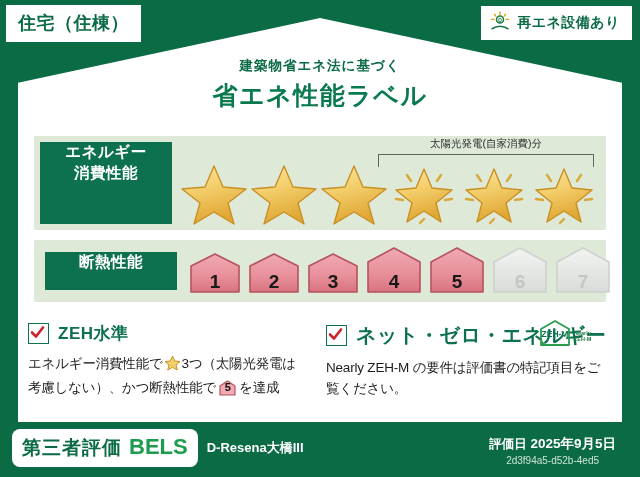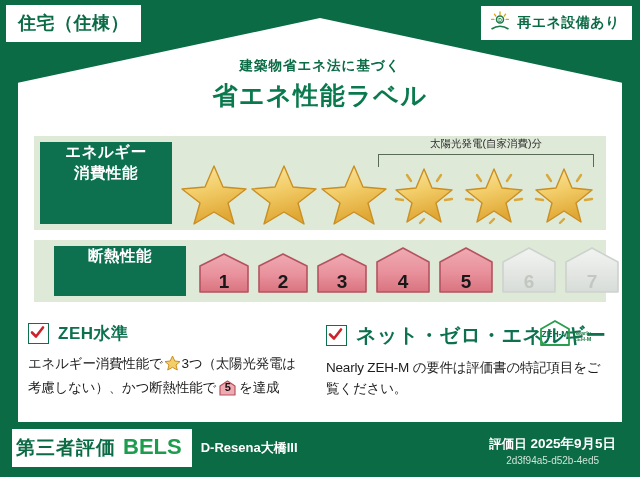--- a/index.html
+++ b/index.html
@@ -51,21 +51,21 @@
   #panel-insul{top:240px;height:62px;}
 
   .row-label{
     background:#0d7150;color:#ffffff;
     font-size:15.5px;font-weight:bold;line-height:1.35;
     text-align:center;letter-spacing:.5px;
     display:flex;flex-direction:column;justify-content:flex-start;align-items:center;
     flex:0 0 auto;
   }
   #panel-energy .row-label{width:132px;height:82px;margin-left:6px;}
-  #panel-insul  .row-label{width:132px;height:50px;margin-left:20px;}
+  #panel-insul  .row-label{width:132px;height:38px;margin-left:11px;}
 
   
   .stars-area{position:relative;flex:1;height:100%;}
   .stars-row{
     position:absolute;left:8px;bottom:3px;
     display:flex;align-items:flex-end;gap:2px;
   }
   .star-cell{position:relative;width:68px;height:66px;}
   .star-cell svg{position:absolute;left:0;top:0;}
 
@@ -115,22 +115,22 @@
     font-size:11px;font-weight:bold;color:#111;
   }
   .zehm-logo{position:absolute;right:-6px;top:-4px;}
 
   
   .footer-bels{
     position:absolute;left:12px;bottom:10px;
     display:flex;align-items:center;gap:9px;z-index:7;
   }
   .bels-box{
-    background:#ffffff;padding:5px 10px 6px 4px;
-    display:flex;align-items:baseline;gap:7px;white-space:nowrap;
+    background:#ffffff;padding:5px 10px 6px 10px;
+    display:flex;align-items:baseline;gap:7px;white-space:nowrap;border-radius:8px;
   }
   .bels-jp{color:#0a6b45;font-size:19px;font-weight:bold;letter-spacing:1px;}
   .bels-en{color:#1d9c4e;font-size:22px;font-weight:bold;letter-spacing:0px;
            font-family:"Liberation Sans",sans-serif;}
   .bldg-name{color:#ffffff;font-size:13px;font-weight:bold;white-space:nowrap;}
 
   .footer-right{
     position:absolute;right:24px;bottom:11px;text-align:right;z-index:7;
   }
   .eval-date{color:#ffffff;font-size:13.5px;font-weight:bold;white-space:nowrap;}

